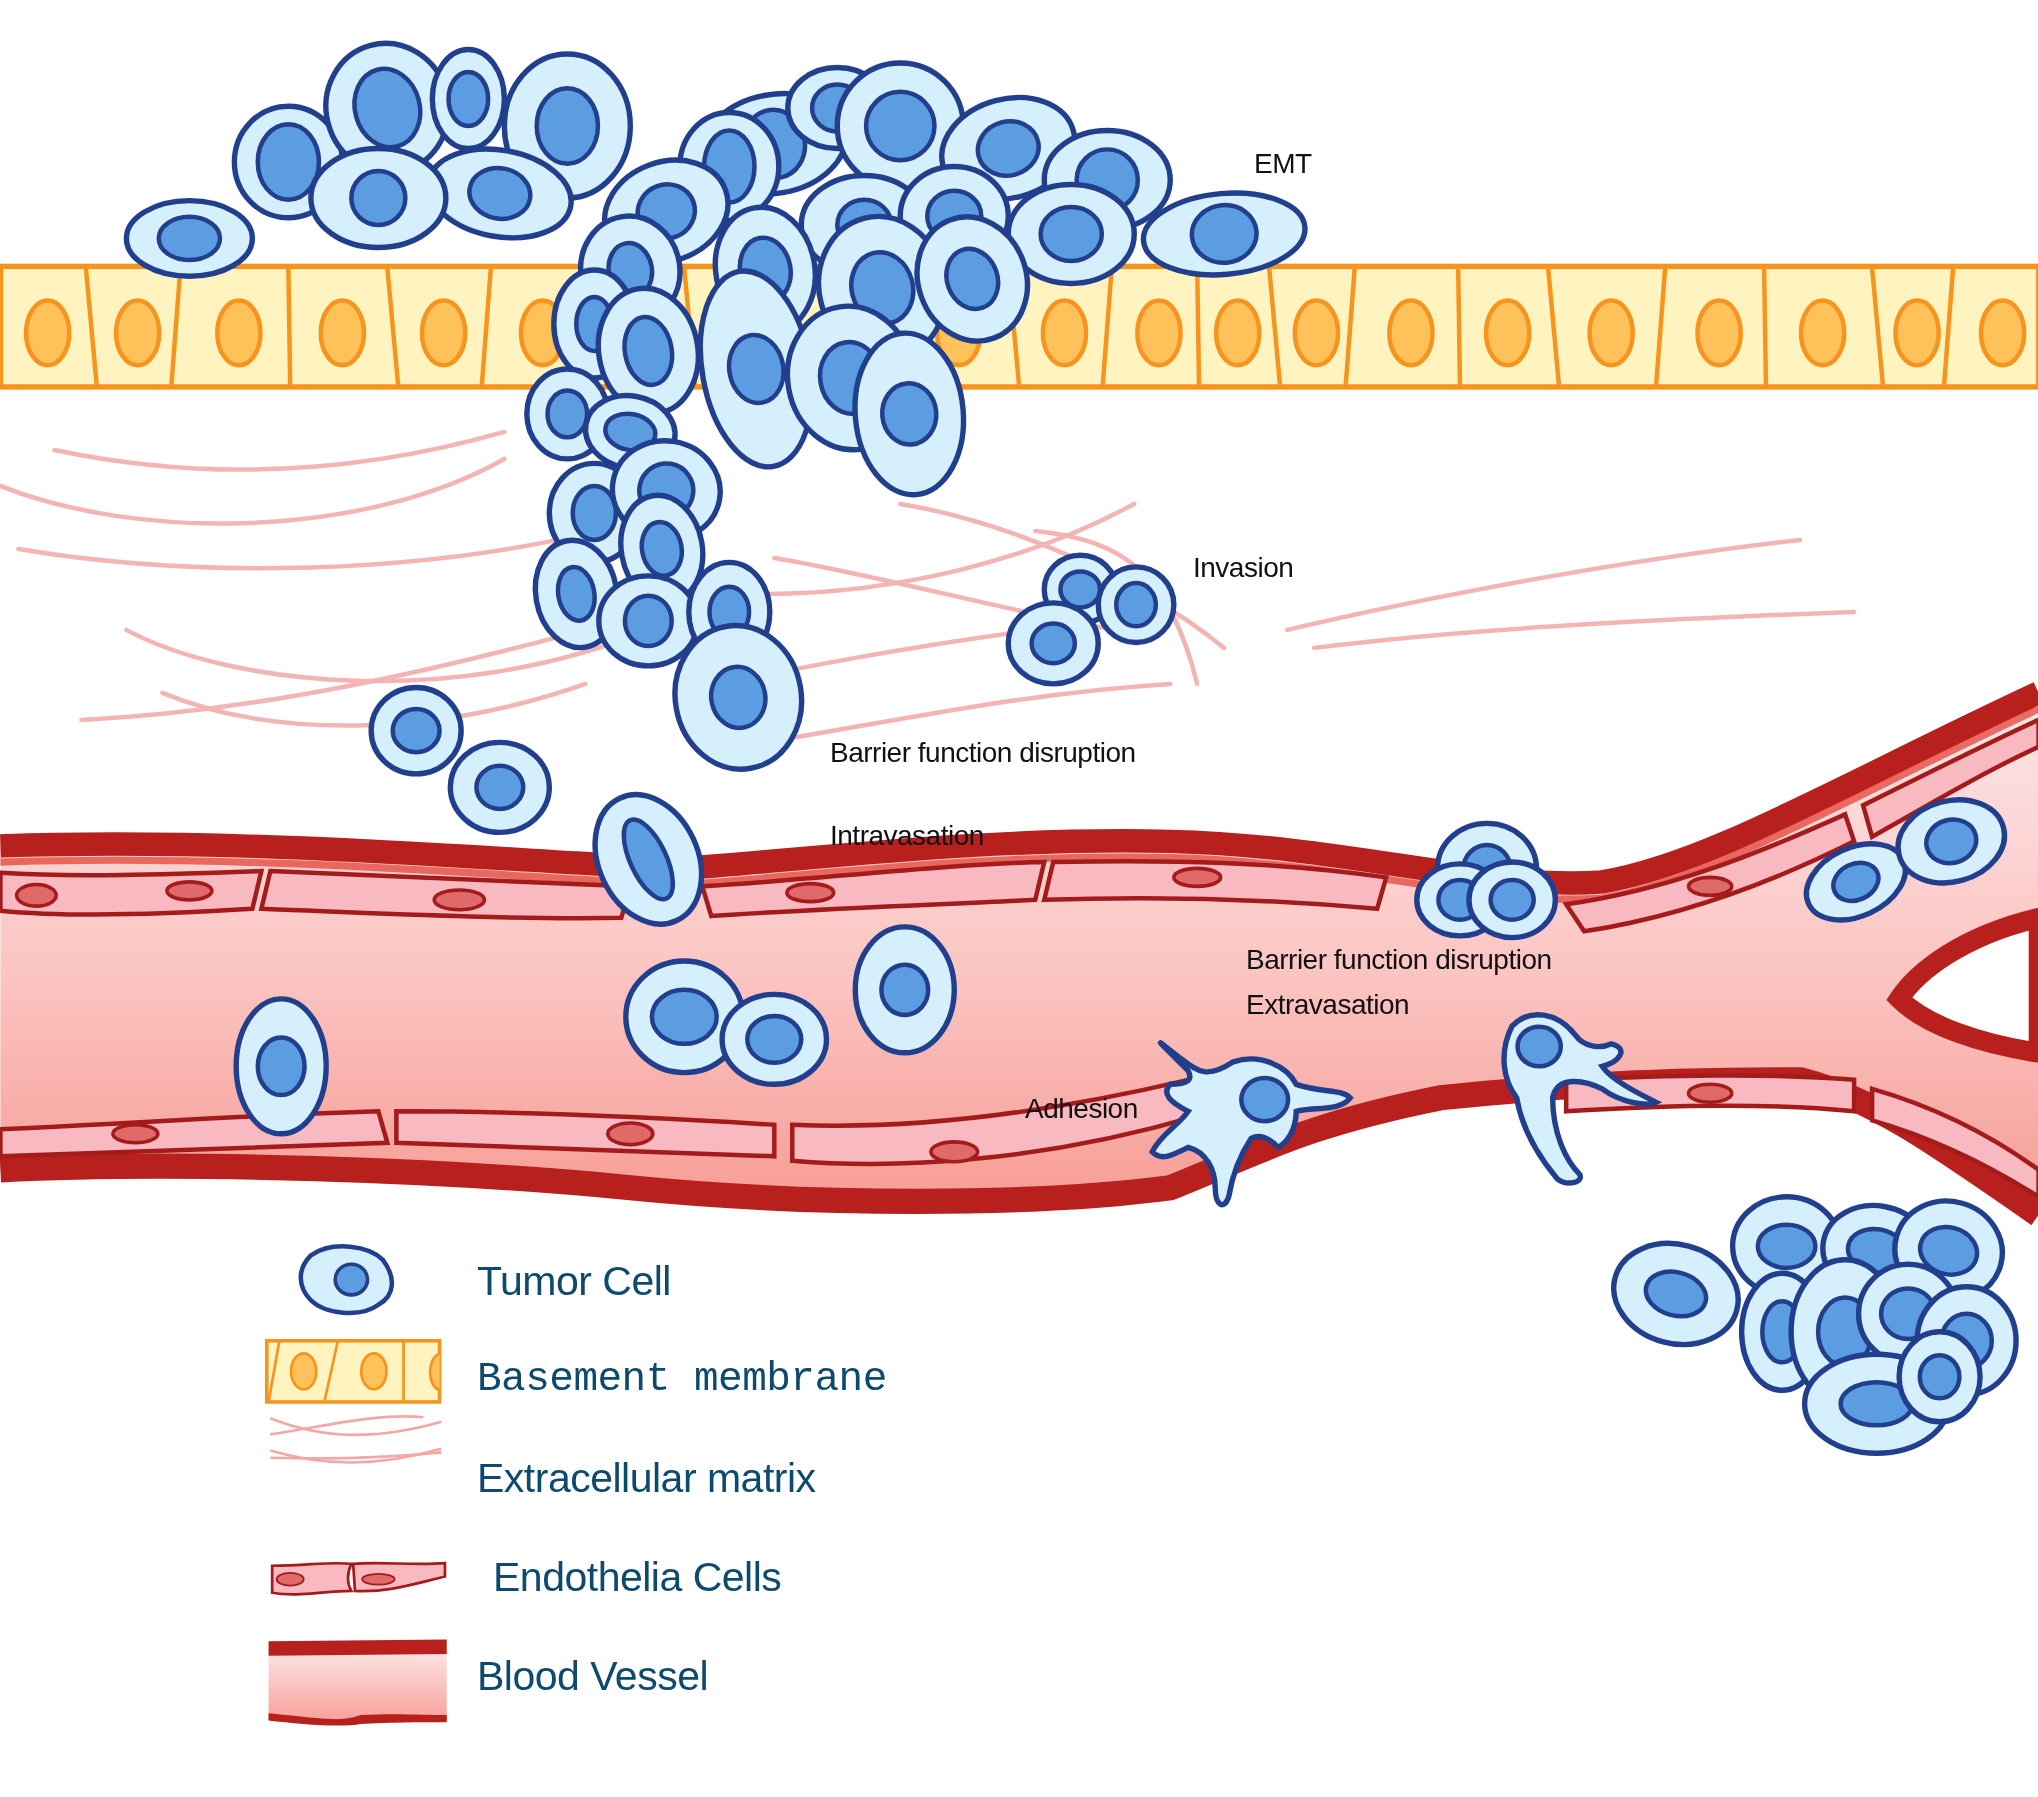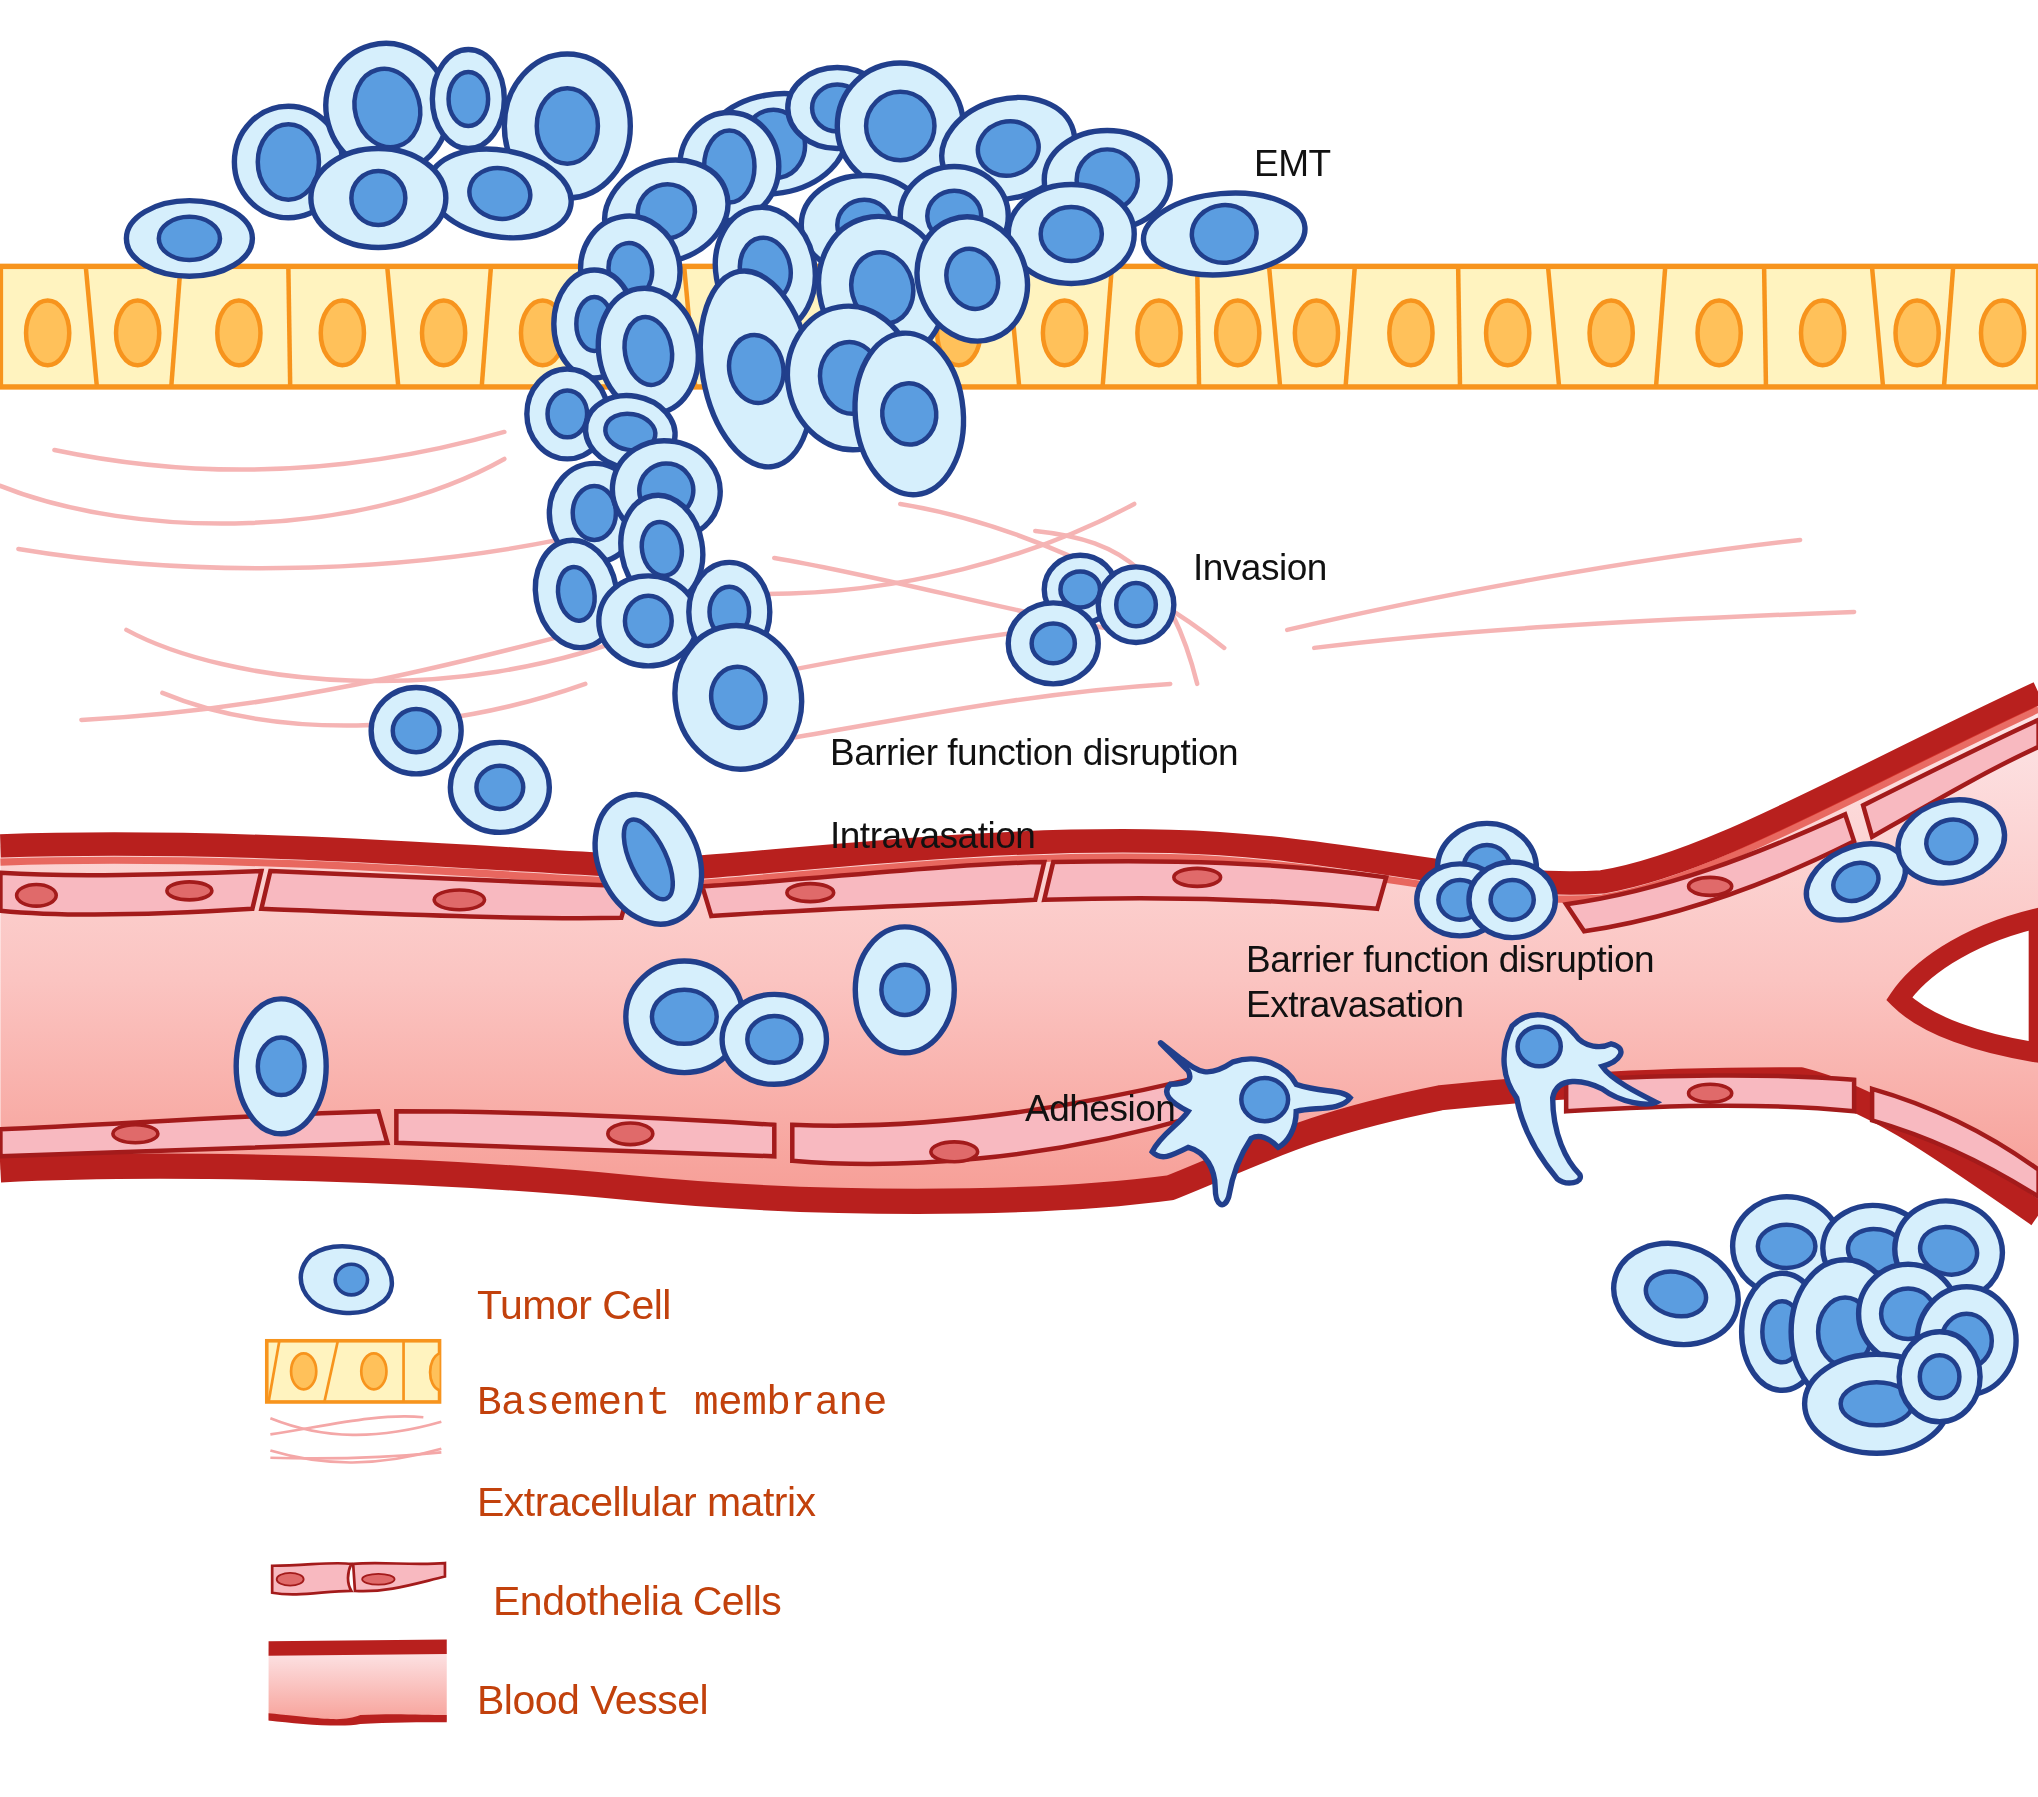--- a/index.html
+++ b/index.html
@@ -1,19 +1,19 @@
 <!DOCTYPE html>
 <html style="font-size:14.4px"><head>
 <meta charset="utf-8">
 <style>
   html, body { margin: 0; padding: 0; background: #ffffff; }
   body { width: 2039px; height: 1797px; position: relative; overflow: hidden; font-family: "Liberation Sans", "DejaVu Sans", sans-serif; }
   #scene { position: absolute; left: 0; top: 0; width: 2039px; height: 1797px; }
-  .lbl { position: absolute; color: #111; font-family: "Liberation Sans", "DejaVu Sans", sans-serif; font-size: 37px; line-height: 47px; white-space: nowrap; letter-spacing: -0.5px; }
-  .legend-text { position: absolute; color: #c2410c; font-family: "Liberation Sans", "DejaVu Sans", sans-serif; font-size: 41px; line-height: 49px; white-space: nowrap; letter-spacing: -0.5px; margin-top: 24px; }
+  .lbl { position: absolute; color: #111; font-family: "Liberation Sans", "DejaVu Sans", sans-serif; font-size: 28px; line-height: 47px; white-space: nowrap; letter-spacing: -0.5px; }
+  .legend-text { position: absolute; color: #0c4a6e; font-family: "Liberation Sans", "DejaVu Sans", sans-serif; font-size: 41px; line-height: 49px; white-space: nowrap; letter-spacing: -0.5px; }
 </style>
 </head>
 <body>
 
 <svg id="scene" viewBox="0 0 2265 1997" xmlns="http://www.w3.org/2000/svg">
   <defs>
     <linearGradient id="lumen" x1="0" y1="0" x2="0" y2="1">
       <stop offset="0" stop-color="#fde6e8"></stop>
       <stop offset="0.55" stop-color="#fbc4c1"></stop>
       <stop offset="1" stop-color="#f69b93"></stop>

